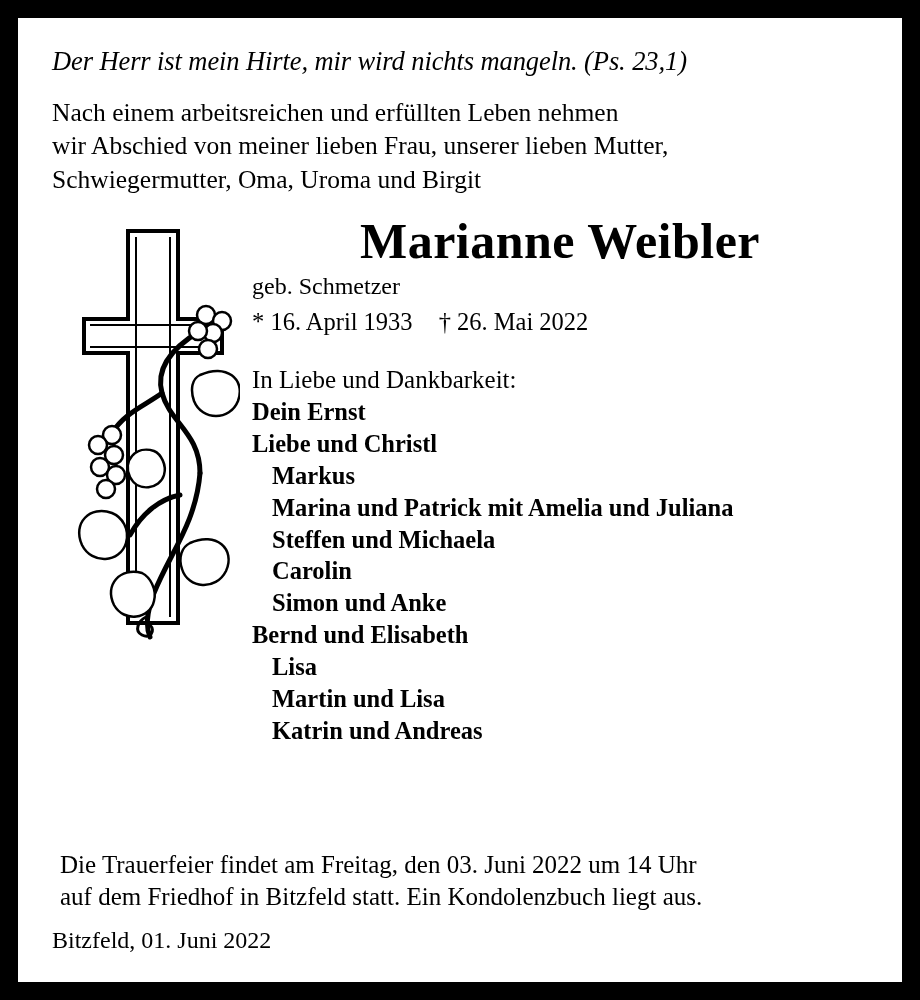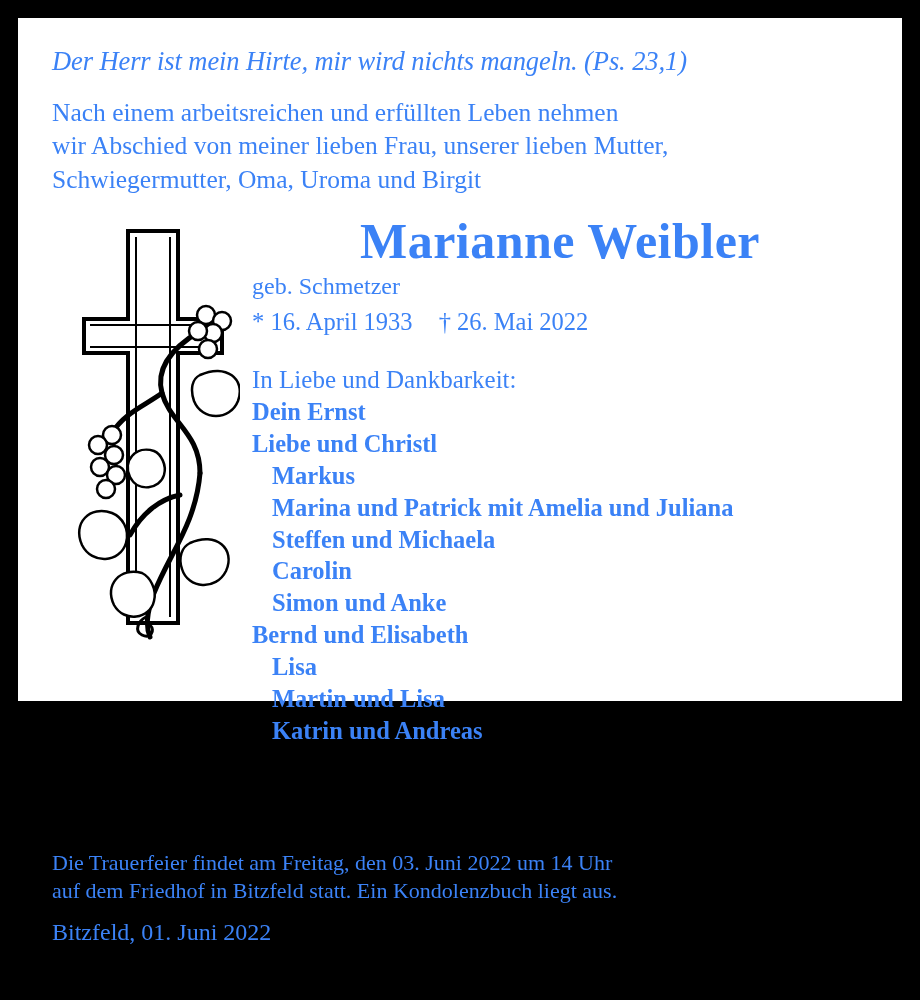--- a/index.html
+++ b/index.html
@@ -11,25 +11,25 @@
     width: 920px;
     height: 1000px;
     overflow: hidden;
     font-family: "Liberation Serif", serif;
   }
   .obituary {
     position: absolute;
     left: 18px;
     top: 18px;
     width: 884px;
-    height: 683px;
+    height: 964px;
     background: #ffffff;
     box-sizing: border-box;
     padding: 22px 34px 0 34px;
-    color: #3b82f6;
+    color: #000000;
   }
   .verse {
     font-style: italic;
     font-size: 26.5px;
     line-height: 1.2;
     letter-spacing: -0.1px;
     margin: 6px 0 18px 0;
     white-space: nowrap;
   }
   .intro {
@@ -91,23 +91,23 @@
     font-weight: bold;
     line-height: 1.3;
     white-space: nowrap;
   }
   .family .indent { padding-left: 20px; }
 
   .footer {
     margin-top: 14px;
   }
   .ceremony {
-    font-size: 22px;
+    font-size: 25px;
     line-height: 1.28;
-    margin: 0;
+    margin: 8px;
   }
   .ceremony div { white-space: nowrap; }
   .place-date {
     font-size: 24px;
     margin-top: 14px;
   }
 </style>
 </head>
 <body>
 

